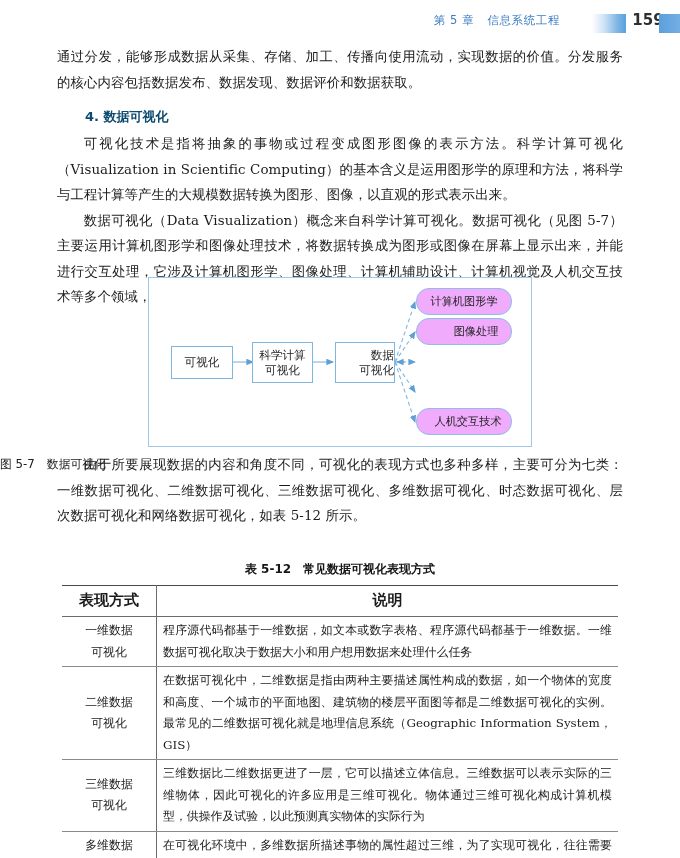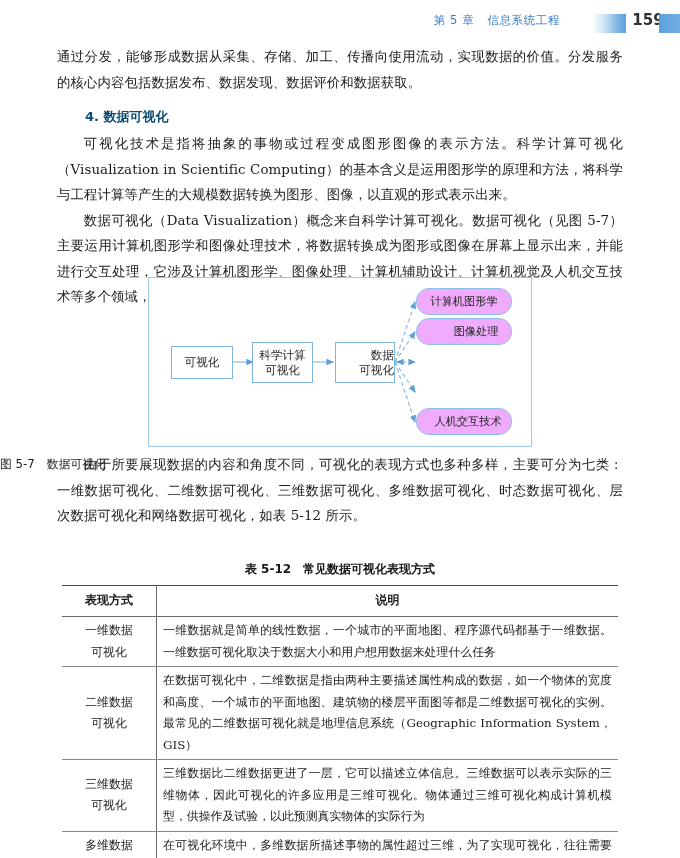--- a/index.html
+++ b/index.html
@@ -184,21 +184,21 @@
     font-size: 11.9px;
   }
   table.data-table th,
   table.data-table td {
     padding: 3px 6px;
     vertical-align: middle;
   }
   table.data-table thead th {
     font-family: "DejaVu Sans", "Liberation Sans", sans-serif;
     font-weight: bold;
-    font-size: 12px;
+    font-size: 15px;
     text-align: center;
     border-top: 1.4px solid #4a4a4a;
     border-bottom: 0.9px solid #6b6b6b;
     padding: 4px 6px 5px 6px;
   }
   table.data-table tbody td {
     border-bottom: 0.8px solid #8a8a8a;
     line-height: 21.5px;
   }
   table.data-table tbody tr:last-child td {
@@ -304,21 +304,21 @@
       <th class="col-mode">表现方式</th>
       <th>说明</th>
     </tr>
   </thead>
   <tbody>
     <tr>
       <td class="col-mode">
         <span class="mode-l1">一维数据</span>
         <span class="mode-l2">可视化</span>
       </td>
-      <td class="col-desc">一维数据就是简单的线性数据，一个城市的平面地图、程序源代码都基于一维数据。一维数据可视化取决于数据大小和用户想用数据来处理什么任务</td>
+      <td class="col-desc">程序源代码都基于一维数据，如文本或数字表格、程序源代码都基于一维数据。一维数据可视化取决于数据大小和用户想用数据来处理什么任务</td>
     </tr>
     <tr>
       <td class="col-mode">
         <span class="mode-l1">二维数据</span>
         <span class="mode-l2">可视化</span>
       </td>
       <td class="col-desc">在数据可视化中，二维数据是指由两种主要描述属性构成的数据，如一个物体的宽度和高度、一个城市的平面地图、建筑物的楼层平面图等都是二维数据可视化的实例。最常见的二维数据可视化就是地理信息系统（Geographic Information System，GIS）</td>
     </tr>
     <tr>
       <td class="col-mode">

